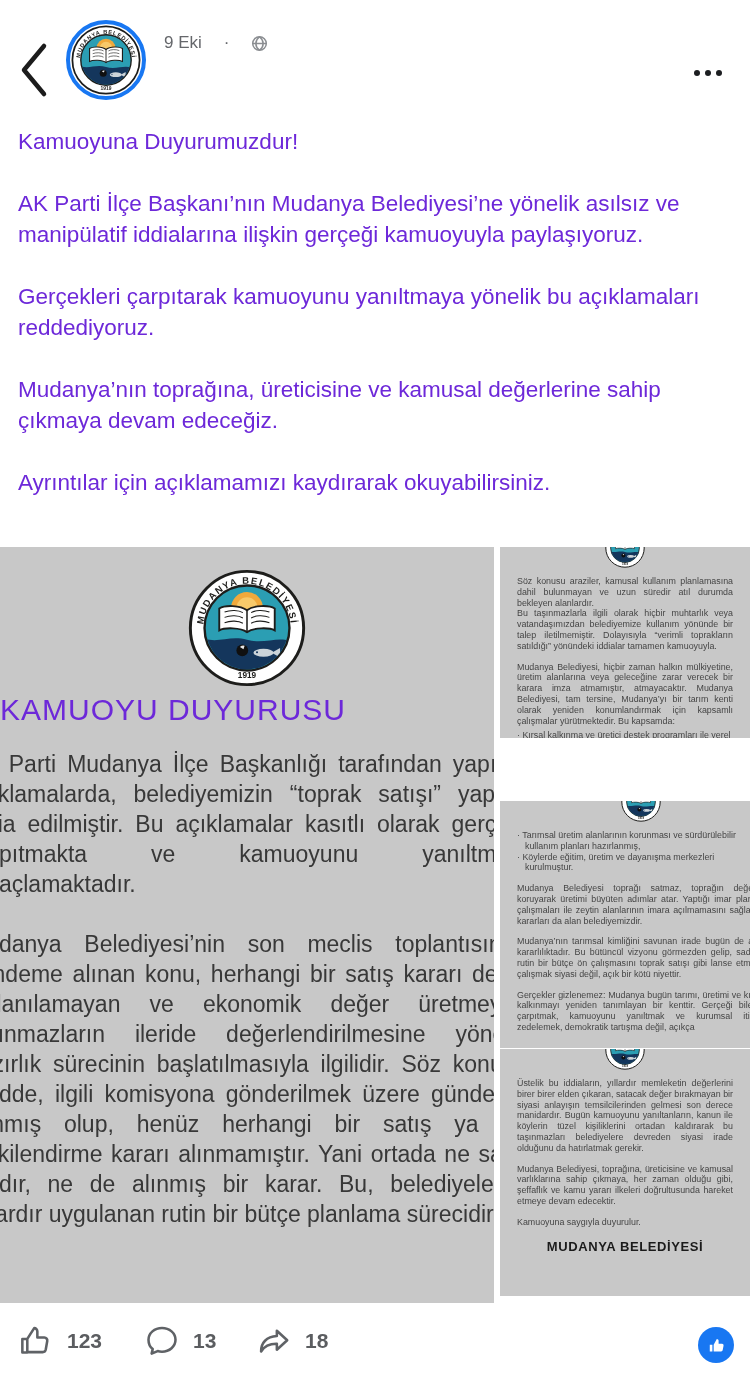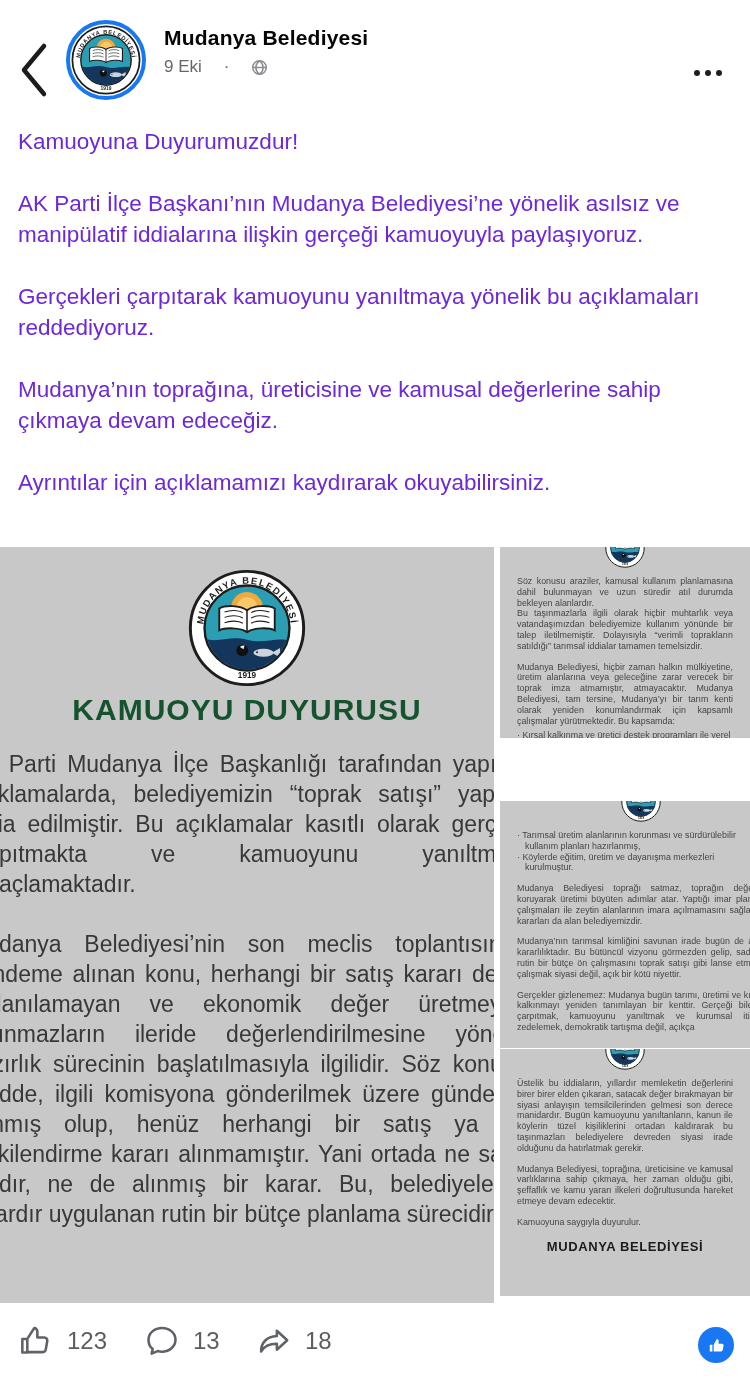--- a/index.html
+++ b/index.html
@@ -23,21 +23,21 @@
   .post-text{position:absolute;left:18px;top:126px;width:702px;
              font-size:22.5px;line-height:31px;color:#6d28d9;}
   .post-text p{margin:0 0 31px 0;}
   .post-text p:last-child{margin-bottom:12px;}
 
   
   .attach{position:absolute;left:0;top:547px;width:750px;height:756px;background:#fff;}
   .panel{background:#c8c8c8;overflow:hidden;position:absolute;cursor:pointer;}
   .main-panel{left:0;top:0;width:494px;height:756px;}
   .main-logo{display:block;width:118px;height:118px;margin:22px auto 0;}
-  .main-title{text-align:center;font-size:30px;font-weight:bold;color:#14532d;
+  .main-title{text-align:left;font-size:30px;font-weight:normal;color:#6d28d9;
               letter-spacing:1px;margin-top:6px;}
   .main-body{width:560px;margin-left:-33px;margin-top:22px;font-size:23px;line-height:30px;
              color:#383838;text-align:justify;}
   .main-body p{margin:0 0 30px 0;}
 
   .side1{left:500px;top:0;width:250px;height:191px;}
   .side2{left:500px;top:254px;width:282px;height:247px;}
   .side3{left:500px;top:502px;width:250px;height:247px;}
   .side-logo{display:block;width:40px;height:40px;margin:-19px auto 0;}
   .side-body{padding:8px 17px 0;font-size:8.9px;line-height:10.8px;color:#454545;
@@ -48,21 +48,21 @@
   .side-body p.bullet{margin:0;text-align:left;padding-left:8px;text-indent:-8px;}
   .side-body p.bullet.last{margin-bottom:10px;}
   .side-footer{text-align:center;font-weight:bold;font-size:13px;color:#1b1b1b;
                letter-spacing:.6px;margin-top:14px;}
 
   
   .action-bar{position:absolute;left:0;top:1303px;width:750px;height:87px;background:#fff;}
   .act{position:absolute;top:20px;display:flex;align-items:center;gap:13px;cursor:pointer;}
   .act-like{left:18px;} .act-comment{left:144px;text-align:center;} .act-share{left:256px;}
   .act svg{width:36px;height:36px;display:block;}
-  .count{font-size:24px;color:#5b5d60;}
+  .count{font-size:21px;color:#5b5d60;font-weight:bold;}
   .reaction-badge{position:absolute;right:16px;top:24px;width:36px;height:36px;
                   border-radius:50%;background:#1877f2;display:flex;align-items:center;
                   justify-content:center;cursor:pointer;}
   .reaction-badge svg{width:21px;height:21px;}
 </style>
 </head>
 <body>
 
 <svg width="0" height="0" style="position:absolute" aria-hidden="true">
   <defs>
@@ -103,21 +103,20 @@
     <svg viewBox="0 0 40 60">
       <polyline points="28,6 8,30 28,54" fill="none" stroke="#1c1c1c" stroke-width="4.5" stroke-linecap="round" stroke-linejoin="round"></polyline>
     </svg>
   </div>
   <div class="avatar">
     <svg>
         <use href="#muda-logo"></use>
       </svg>
   </div>
   <div class="title-block">
-    <div class="page-name">Mudanya Belediyesi</div>
     <div class="meta-row">
       <span>9 Eki</span>
       <span>·</span>
       <svg width="17" height="17" viewBox="0 0 16 16">
         <circle cx="8" cy="8" r="6.4" fill="none" stroke="#8a8d91" stroke-width="1.4"></circle>
         <path d="M1.6 8h12.8 M8 1.6c-4.6 3.8-4.6 9 0 12.8 M8 1.6c4.6 3.8 4.6 9 0 12.8" fill="none" stroke="#8a8d91" stroke-width="1.4"></path>
       </svg>
     </div>
   </div>
   <div class="more-btn">
@@ -147,22 +146,22 @@
       <p>Mudanya Belediyesi’nin son meclis toplantısında gündeme alınan konu, herhangi bir satış kararı değil, kullanılamayan ve ekonomik değer üretmeyen taşınmazların ileride değerlendirilmesine yönelik hazırlık sürecinin başlatılmasıyla ilgilidir. Söz konusu madde, ilgili komisyona gönderilmek üzere gündeme alınmış olup, henüz herhangi bir satış ya da yetkilendirme kararı alınmamıştır. Yani ortada ne satış vardır, ne de alınmış bir karar. Bu, belediyelerde yıllardır uygulanan rutin bir bütçe planlama sürecidir.</p>
     </div>
   </div>
 
   <div class="panel side1">
     <svg class="side-logo">
         <use href="#muda-logo"></use>
       </svg>
     <div class="side-body">
       <p class="tight">Söz konusu araziler, kamusal kullanım planlamasına dahil bulunmayan ve uzun süredir atıl durumda bekleyen alanlardır.</p>
-      <p>Bu taşınmazlarla ilgili olarak hiçbir muhtarlık veya vatandaşımızdan belediyemize kullanım yönünde bir talep iletilmemiştir. Dolayısıyla “verimli toprakların satıldığı” tarımsal iddialar tamamen temelsizdir.</p>
-      <p class="small-gap">Mudanya Belediyesi, hiçbir zaman halkın mülkiyetine, üretim alanlarına veya geleceğine zarar verecek bir toprak imza atmamıştır, atmayacaktır. Mudanya Belediyesi, tam tersine, Mudanya’yı bir tarım kenti olarak yeniden konumlandırmak için kapsamlı çalışmalar yürütmektedir. Bu kapsamda:</p>
+      <p>Bu taşınmazlarla ilgili olarak hiçbir muhtarlık veya vatandaşımızdan belediyemize kullanım yönünde bir talep iletilmemiştir. Dolayısıyla “verimli toprakların satıldığı” yönündeki iddialar tamamen kamuoyuyla.</p>
+      <p class="small-gap">Mudanya Belediyesi, hiçbir zaman halkın mülkiyetine, üretim alanlarına veya geleceğine zarar verecek bir karara imza atmamıştır, atmayacaktır. Mudanya Belediyesi, tam tersine, Mudanya’yı bir tarım kenti olarak yeniden konumlandırmak için kapsamlı çalışmalar yürütmektedir. Bu kapsamda:</p>
       <p class="bullet">· Kırsal kalkınma ve üretici destek programları ile yerel üreticilerin gücü artırılmış,</p>
       <p class="bullet">· Kooperatifçilik desteklenmiş,</p>
     </div>
   </div>
 
   <div class="panel side2">
     <svg class="side-logo">
         <use href="#muda-logo"></use>
       </svg>
     <div class="side-body">

